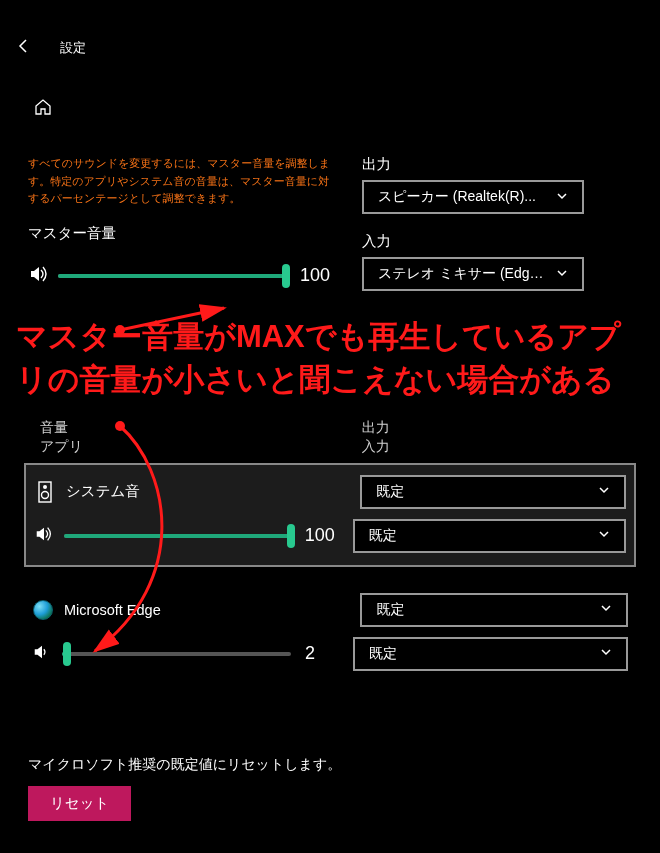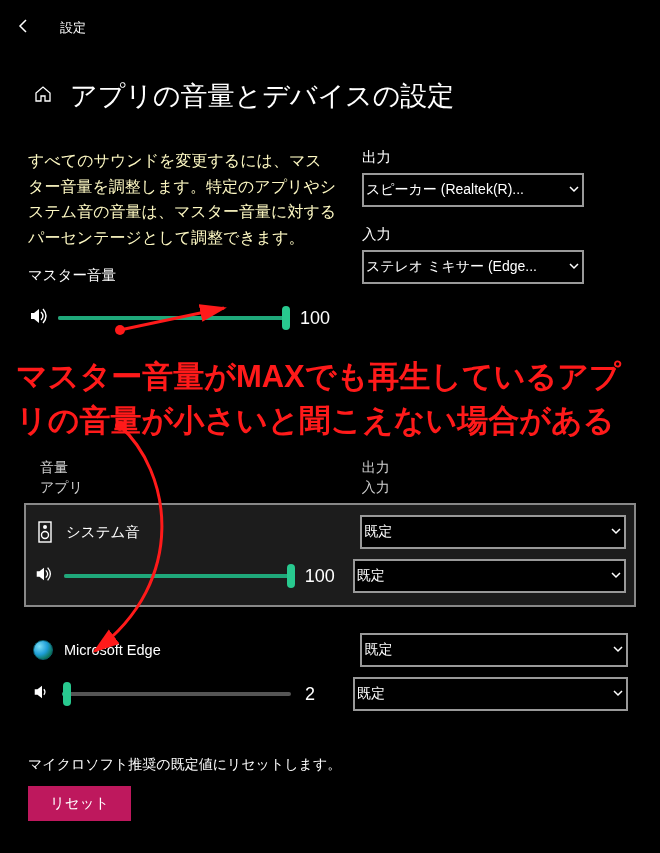--- a/index.html
+++ b/index.html
@@ -11,58 +11,59 @@
     height: 853px;
     overflow: hidden;
     position: relative;
   }
   .header {
     display: flex;
     align-items: center;
     padding: 18px 16px;
     gap: 28px;
     font-size: 13px;
+    margin-top: 20px;
   }
   .back-arrow { cursor: pointer; font-size: 16px; }
   .title-row {
     display: flex;
     align-items: center;
     gap: 18px;
     padding: 22px 28px 34px 34px;
   }
   .home-icon { font-size: 18px; }
   .page-title { font-size: 27px; font-weight: 400; }
   .content {
     display: flex;
     padding: 0 24px 0 28px;
     gap: 24px;
   }
   .left-col { flex: 1 1 52%; }
   .right-col { flex: 1 1 46%; }
   .description {
-    font-size: 16px;
+    font-size: 11px;
     line-height: 1.6;
-    color: #fef9c3;
+    color: #f97316;
   }
   .section-label {
     font-size: 14.5px;
     margin-top: 16px;
     margin-bottom: 20px;
   }
   .right-col .section-label { margin-top: 0; margin-bottom: 6px; }
   .right-col .section-label + .selectbox + .section-label { margin-top: 18px; }
 
   .selectbox {
     border: 2px solid #999;
     background: #000;
     height: 34px;
     display: flex;
     align-items: center;
     justify-content: space-between;
-    padding: 0 2px;
+    padding: 0 14px;
     font-size: 14px;
     cursor: pointer;
     max-width: 222px;
   }
   .selectbox .sb-label {
     white-space: nowrap;
     overflow: hidden;
     text-overflow: ellipsis;
     flex: 1;
   }
@@ -208,21 +209,20 @@
   </span>
   <span>設定</span>
 </div>
 
 <div class="title-row">
   <span class="home-icon">
     <svg width="18" height="18" viewBox="0 0 18 18">
         <path d="M2 8 L9 2 L16 8 V16 H11 V11 H7 V16 H2 Z" stroke="#fff" stroke-width="1.3" fill="none"></path>
       </svg>
   </span>
-  <span class="page-title">アプリの音量とデバイスの設定</span>
 </div>
 
 <div class="content">
   <div class="left-col">
     <div class="description">すべてのサウンドを変更するには、マスター音量を調整します。特定のアプリやシステム音の音量は、マスター音量に対するパーセンテージとして調整できます。</div>
     <div class="section-label">マスター音量</div>
     <div class="slider-row">
       <span class="vol-icon">
         <svg width="22" height="22" viewBox="0 0 22 22">
             <path d="M3 8 H6 L11 4 V18 L6 14 H3 Z" fill="#fff"></path>

